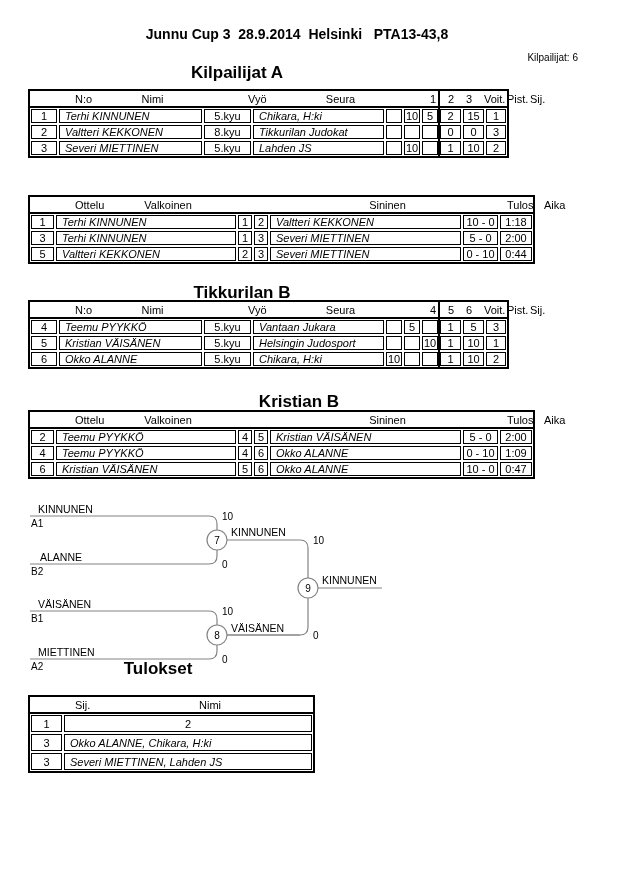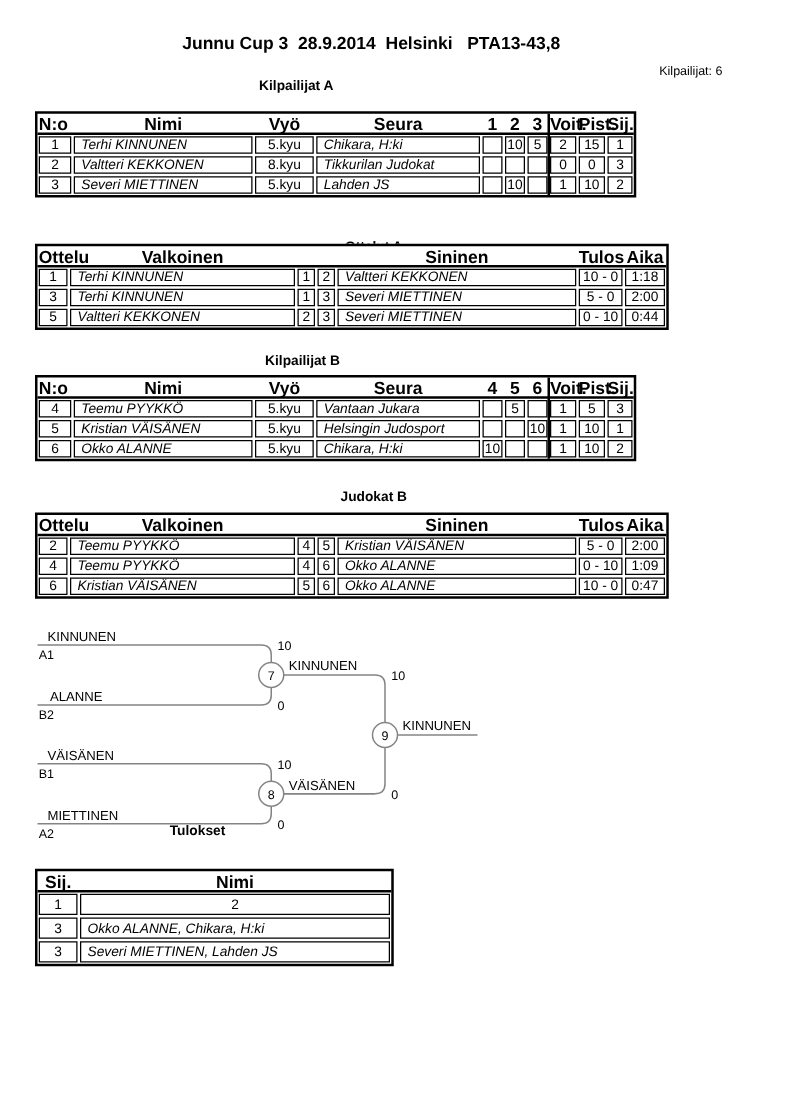--- a/index.html
+++ b/index.html
@@ -10,31 +10,31 @@
   .title{
     position:absolute;left:0;top:26px;width:594px;text-align:center;
     font-size:14px;font-weight:bold;white-space:pre;
   }
   .subinfo{
     position:absolute;left:450px;top:52px;width:128px;text-align:right;
     font-size:10px;font-weight:normal;
   }
   .heading{
     position:absolute;transform:translateX(-50%);
-    font-size:11px;font-weight:bold;white-space:nowrap;
+    font-size:17px;font-weight:bold;white-space:nowrap;
   }
   .tbl{
     position:absolute;border:2px solid #000;box-sizing:border-box;background:#fff;
   }
   .thead{
     display:grid;column-gap:2px;padding:0 1px;height:15px;
     border-bottom:2px solid #000;align-items:center;
   }
   .tbody{display:grid;gap:2px;padding:1px;}
-  .h{font-weight:bold;font-size:14px;text-align:center;white-space:nowrap;overflow:visible;}
+  .h{font-weight:normal;font-size:11px;text-align:center;white-space:nowrap;overflow:visible;padding-left:44px;}
   .hl{text-align:left;}
   .c{
     border:1px solid #000;font-size:11px;height:14px;box-sizing:border-box;
     overflow:hidden;white-space:nowrap;display:flex;align-items:center;justify-content:center;
   }
   .c.l{justify-content:flex-start;padding-left:5px;font-style:italic;}
   .c.lg{height:17px;}
   .grid-ka{grid-template-columns:26px 143px 47px 1fr 16px 16px 16px 21px 21px 20px;}
   .grid-ot{grid-template-columns:23px 180px 14px 14px 1fr 35px 32px;}
   .grid-tu{grid-template-columns:31px 1fr;}
@@ -48,22 +48,22 @@
   .t-circ{font-size:10px;text-anchor:middle;}
 </style>
 </head>
 <body>
 
 <div class="title">Junnu Cup 3  28.9.2014  Helsinki   PTA13-43,8</div>
 <div class="subinfo">Kilpailijat: 6</div>
 
 <div class="heading" style="left:237px;top:63px;">Kilpailijat A</div>
 <div class="heading" style="left:299px;top:177px;margin-top:15px;">Ottelut A</div>
-<div class="heading" style="left:242px;top:283px;">Kilpailijat B</div>
-<div class="heading" style="left:299px;top:392px;">Judokat B</div>
+<div class="heading" style="left:242px;top:283px;">Tikkurilan B</div>
+<div class="heading" style="left:299px;top:392px;">Kristian B</div>
 <div class="heading" style="left:158px;top:659px;">Tulokset</div>
 
 <div class="tbl" style="left:28px;top:89px;width:481px;">
   <div class="vgroup"></div>
   <div class="thead grid-ka">
     <div class="h hl">N:o</div>
     <div class="h">Nimi</div>
     <div class="h">Vyö</div>
     <div class="h">Seura</div>
     <div class="h">1</div>

